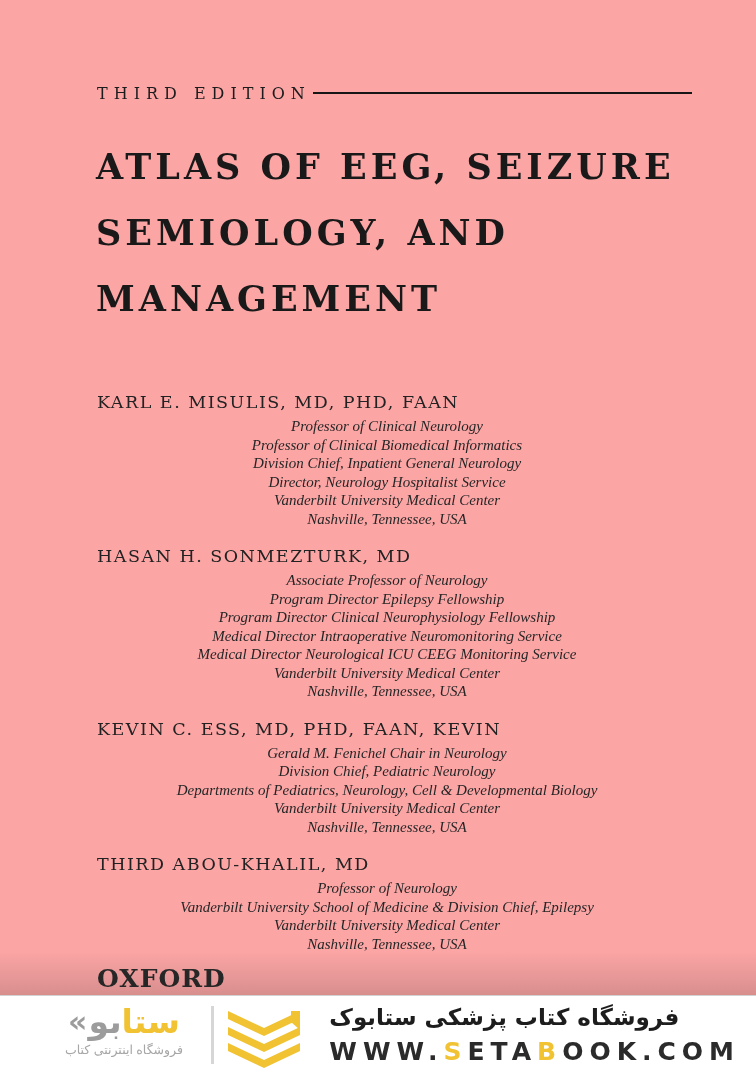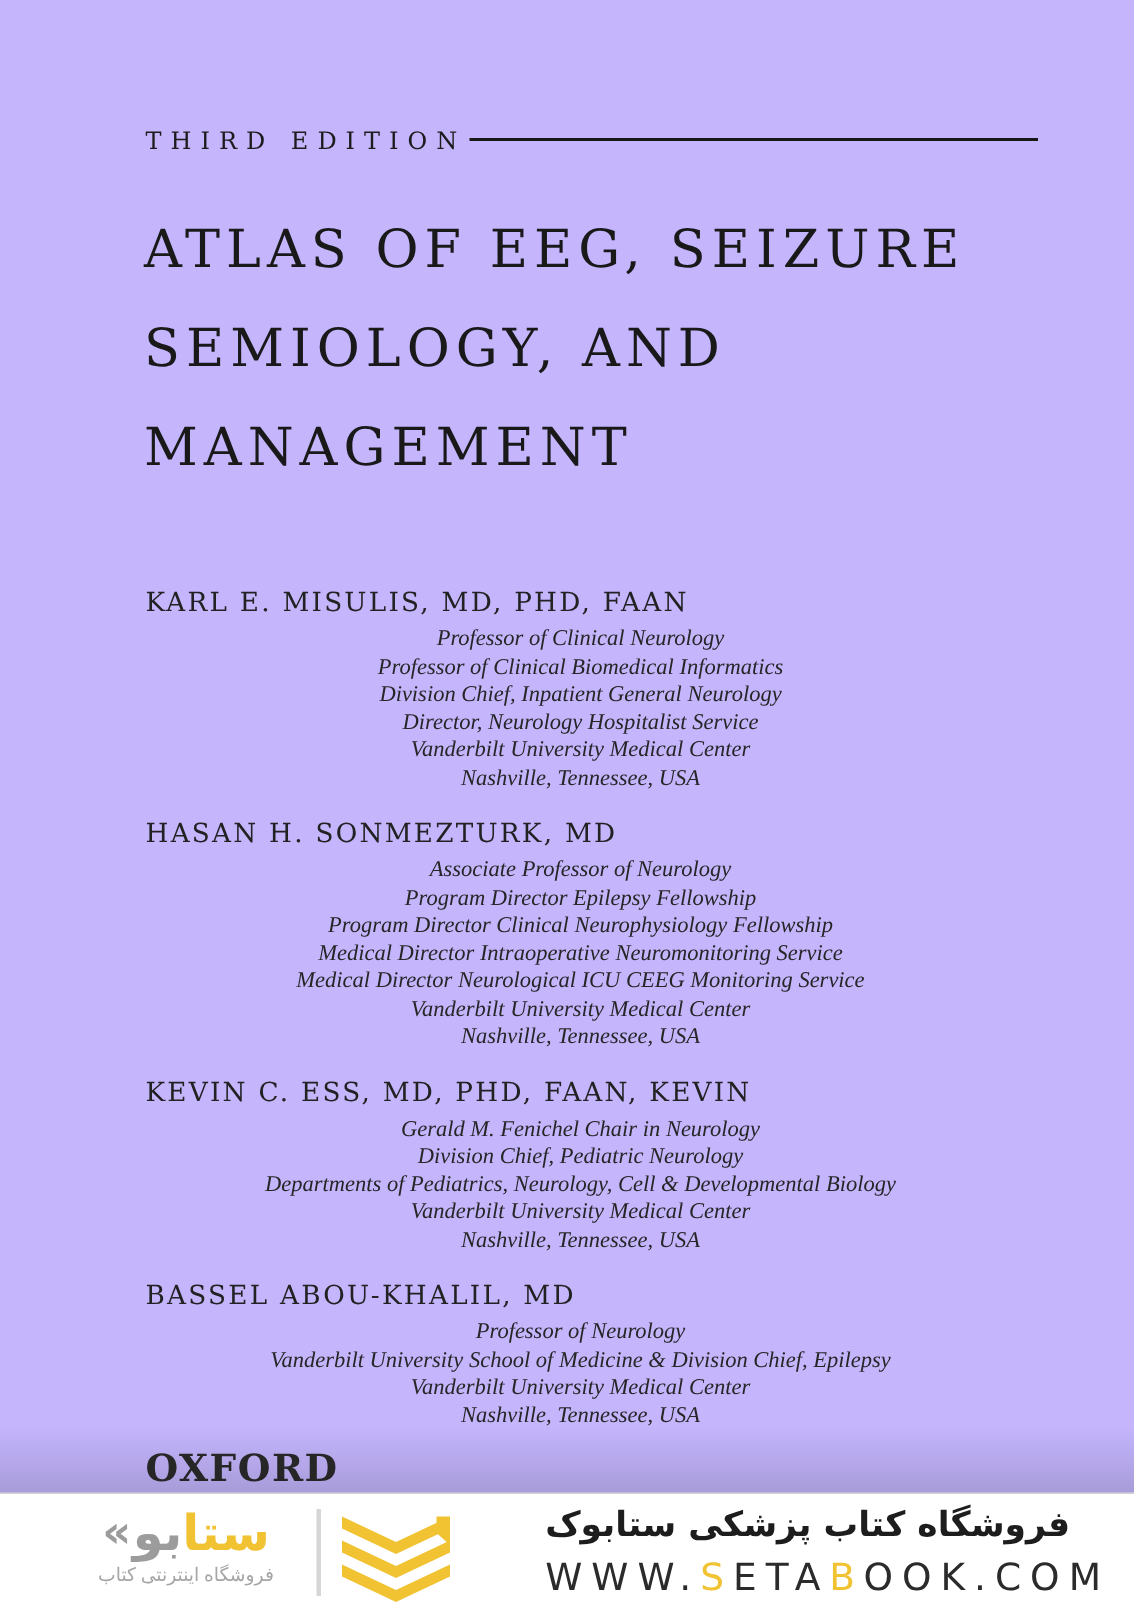--- a/index.html
+++ b/index.html
@@ -1,37 +1,37 @@
 <!DOCTYPE html>
 <html style="--gold: #F1C232; --logo-gray: #9C9C9C;"><head>
 <meta charset="utf-8">
 <style>
   html,body{margin:0;padding:0;background:#e9e9e9;}
   .page{
     position:relative;
     width:756px;height:1080px;
     margin:0 auto;
-    background:#c4b5fd;
+    background:#fca5a5;
     overflow:hidden;
     font-family:"DejaVu Serif", serif;
     color:#1f1f1f;
   }
   
   .edition-row{position:absolute;left:97px;top:84px;width:595px;}
   .edition-label{
     font-size:16px;letter-spacing:6px;color:#1c1c1c;
     font-family:"DejaVu Serif", serif;white-space:nowrap;
   }
   .edition-rule{
     position:absolute;left:216px;top:8px;right:0;height:2px;background:#161616;
   }
   
   .title{
     position:absolute;left:96px;top:134px;margin:0;
-    font-size:35px;font-weight:normal;letter-spacing:4px;
+    font-size:35px;font-weight:bold;letter-spacing:4px;
     line-height:66px;color:#191919;
     font-family:"DejaVu Serif", serif;
   }
   
   .authors{position:absolute;left:97px;top:357px;width:580px;margin-top:34px;}
   .author-block{margin-bottom:17px;}
   .author-name{
     font-size:17.5px;letter-spacing:1.5px;color:#222222;
     margin-bottom:4px;line-height:22px;white-space:nowrap;
     font-family:"DejaVu Serif", serif;
@@ -61,31 +61,31 @@
   .wordmark{
     display:flex;justify-content:center;align-items:flex-end;
     font-family:"DejaVu Sans", sans-serif;
     font-weight:bold;font-size:33px;line-height:36px;direction:ltr;
   }
   .wm-chevron{color:var(--logo-gray,#9c9c9c);font-size:30px;margin-right:1px;}
   .wm-gray{color:var(--logo-gray,#9c9c9c);}
   .wm-gold{color:var(--gold,#F1C232);text-align:center;}
   .logo-tagline{
     margin-top:2px;font-size:12.5px;color:#a6a6a6;
-    font-family:Liberation Serif, serif;direction:rtl;
+    font-family:Liberation Sans, sans-serif;direction:rtl;
   }
   .logo-separator{width:3px;height:58px;background:#d6d6d6;margin:2px 10px 0 8px;}
   .emblem{margin-top:2px;}
   .right-block{position:absolute;right:16px;top:6px;text-align:left;}
   .store-name{
     font-size:23px;font-weight:600;color:#1d1d1d;direction:rtl;
     font-family:"DejaVu Sans", sans-serif;line-height:30px;
   }
   .website{
-    margin-top:5px;font-size:25px;font-weight:normal;letter-spacing:6px;
+    margin-top:5px;font-size:25px;font-weight:bold;letter-spacing:6px;
     color:#2b2b2b;font-family:"DejaVu Sans", sans-serif;white-space:nowrap;
   }
   .website .gold{color:var(--gold,#F1C232);}
 </style>
 </head>
 <body>
 
 <div class="page">
 
   <div class="edition-row">
@@ -125,21 +125,21 @@
     <div class="author-block">
       <div class="author-name">KEVIN C. ESS, MD, PHD, FAAN, KEVIN</div>
       <div class="aff">Gerald M. Fenichel Chair in Neurology</div>
       <div class="aff">Division Chief, Pediatric Neurology</div>
       <div class="aff">Departments of Pediatrics, Neurology, Cell &amp; Developmental Biology</div>
       <div class="aff">Vanderbilt University Medical Center</div>
       <div class="aff">Nashville, Tennessee, USA</div>
     </div>
 
     <div class="author-block">
-      <div class="author-name">BASSEL ABOU-KHALIL, MD</div>
+      <div class="author-name">THIRD ABOU-KHALIL, MD</div>
       <div class="aff">Professor of Neurology</div>
       <div class="aff">Vanderbilt University School of Medicine &amp; Division Chief, Epilepsy</div>
       <div class="aff">Vanderbilt University Medical Center</div>
       <div class="aff">Nashville, Tennessee, USA</div>
     </div>
 
   </div>
 
   <div class="publisher">OXFORD</div>
 

